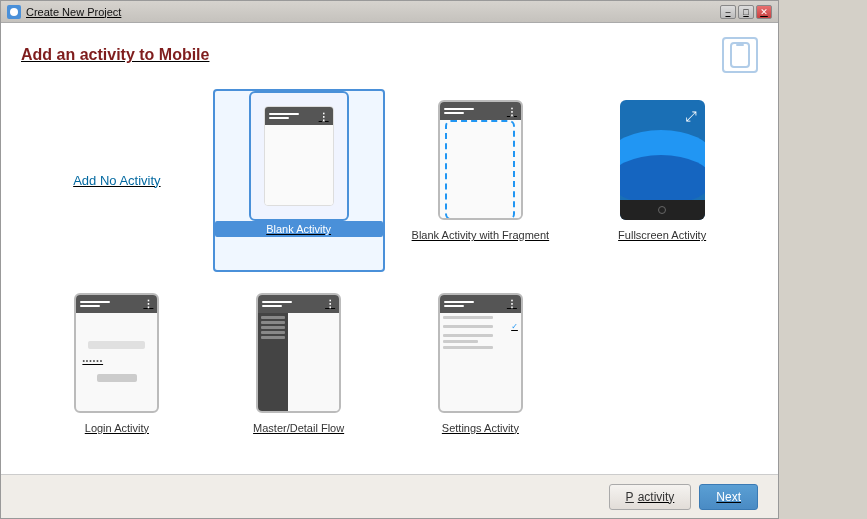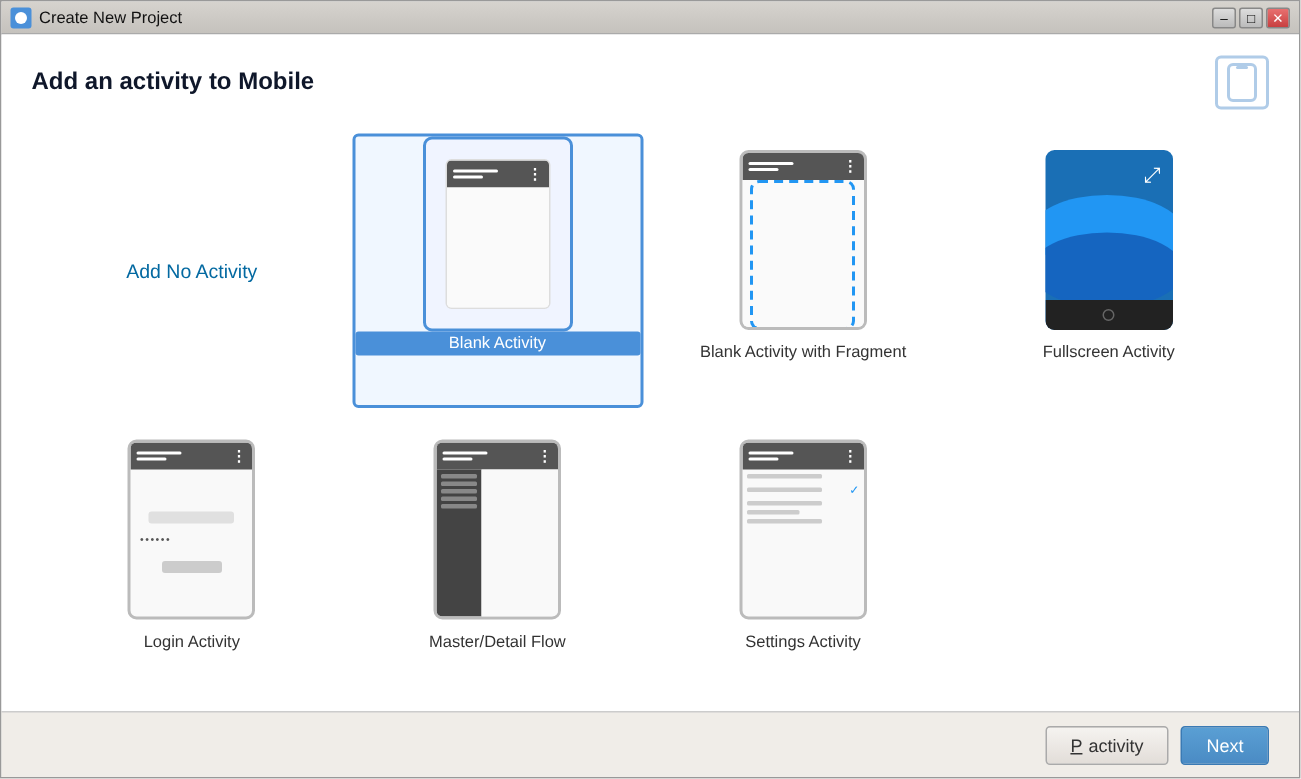--- a/index.html
+++ b/index.html
@@ -5,26 +5,27 @@
     * { box-sizing: border-box; margin: 0; padding: 0; }
     body {
       width: 867px;
       height: 519px;
       background: #d4d0c8;
       font-family: 'Segoe UI', Arial, sans-serif;
       font-size: 12px;
       overflow: hidden;
     }
     .window {
-      width: 867px;
+      width: 779px;
       height: 519px;
       background: #ffffff;
       border: 1px solid #999;
       display: flex;
       flex-direction: column;
+      text-decoration: underline;
     }
     .title-bar {
       background: linear-gradient(to bottom, #d6d3ce, #c5c2bd);
       height: 22px;
       display: flex;
       align-items: center;
       padding: 0 6px;
       border-bottom: 1px solid #aaa;
       flex-shrink: 0;
     }
@@ -69,21 +70,21 @@
     }
     .page-header {
       display: flex;
       align-items: center;
       justify-content: space-between;
       margin-bottom: 16px;
     }
     .page-title {
       font-size: 16px;
       font-weight: 600;
-      color: #0f172a;
+      color: #7f1d1d;
     }
     .phone-icon-top {
       width: 36px;
       height: 36px;
       border: 2px solid #b0cce8;
       border-radius: 4px;
       display: flex;
       align-items: center;
       justify-content: center;
       color: #b0cce8;

